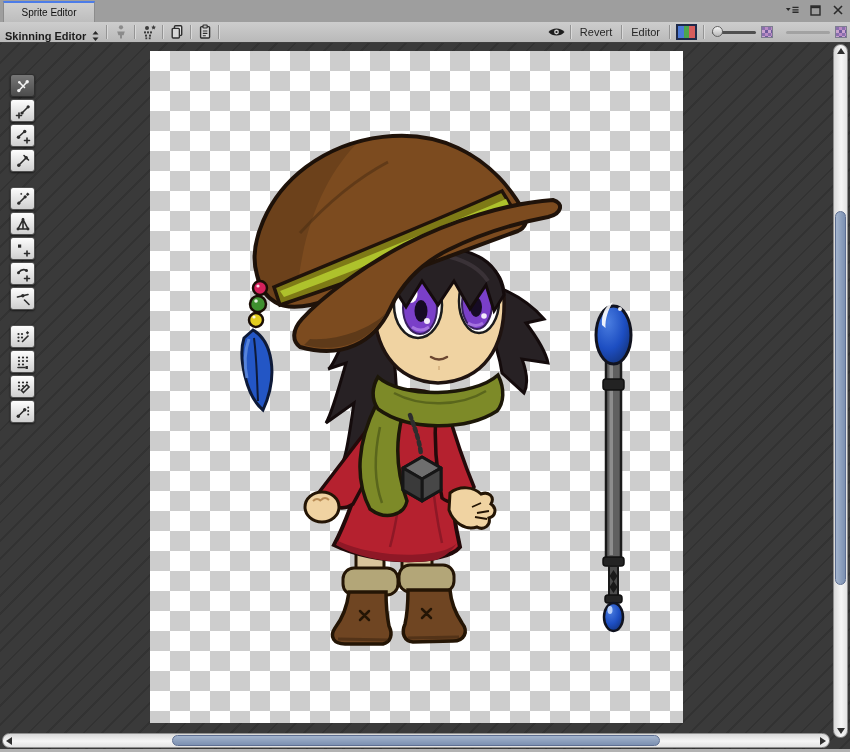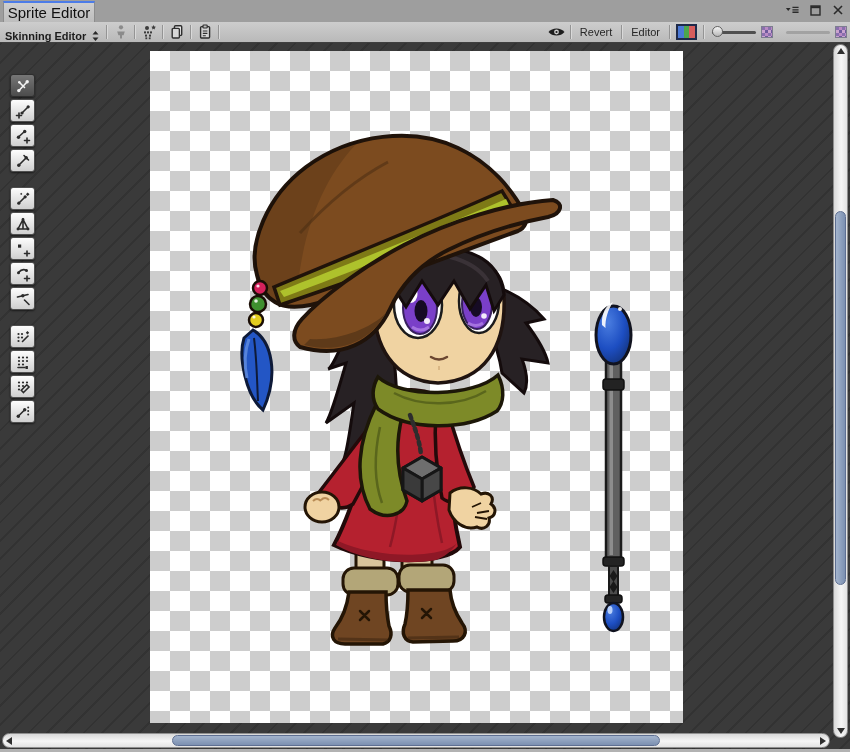--- a/index.html
+++ b/index.html
@@ -4,21 +4,21 @@
 <style>
   html,body{margin:0;padding:0;width:850px;height:752px;overflow:hidden;
     font-family:"Liberation Sans",sans-serif;-webkit-font-smoothing:antialiased;}
   .window{position:relative;width:850px;height:752px;background:#9e9e9e;overflow:hidden;}
 
   
   .titlebar{position:absolute;left:0;top:0;width:100%;height:22px;background:#9e9e9e;}
   .tab{position:absolute;left:3px;top:1px;width:92px;height:21px;
     background:linear-gradient(#cfcfcf,#bdbdbd);border:1px solid #8c8c8c;border-bottom:none;
     border-top:2px solid #4c7ce8;box-sizing:border-box;
-    font-size:15px;color:#101010;display:flex;align-items:center;justify-content:center;}
+    font-size:10px;color:#101010;display:flex;align-items:center;justify-content:center;}
   .win-controls{position:absolute;right:5px;top:4px;display:flex;gap:9px;align-items:center;color:#2a2a2a;}
   .win-controls .wc{width:14px;height:12px;display:flex;align-items:center;justify-content:center;cursor:default;}
 
   
   .toolbar{position:absolute;left:0;top:22px;width:100%;height:21px;
     background:linear-gradient(#cdcdcd,#b9b9b9);border-bottom:1px solid #3f3f3f;box-sizing:border-box;
     display:flex;align-items:center;font-size:11px;color:#1c1c1c;}
   .mode-dd{display:flex;align-items:center;gap:5px;padding:8px 6px 0 5px;font-weight:bold;height:100%;}
   .tb-sep{width:1px;height:14px;background:#949494;box-shadow:1px 0 0 #d9d9d9;}
   .tb-btn{width:27px;height:19px;display:flex;align-items:center;justify-content:center;}

